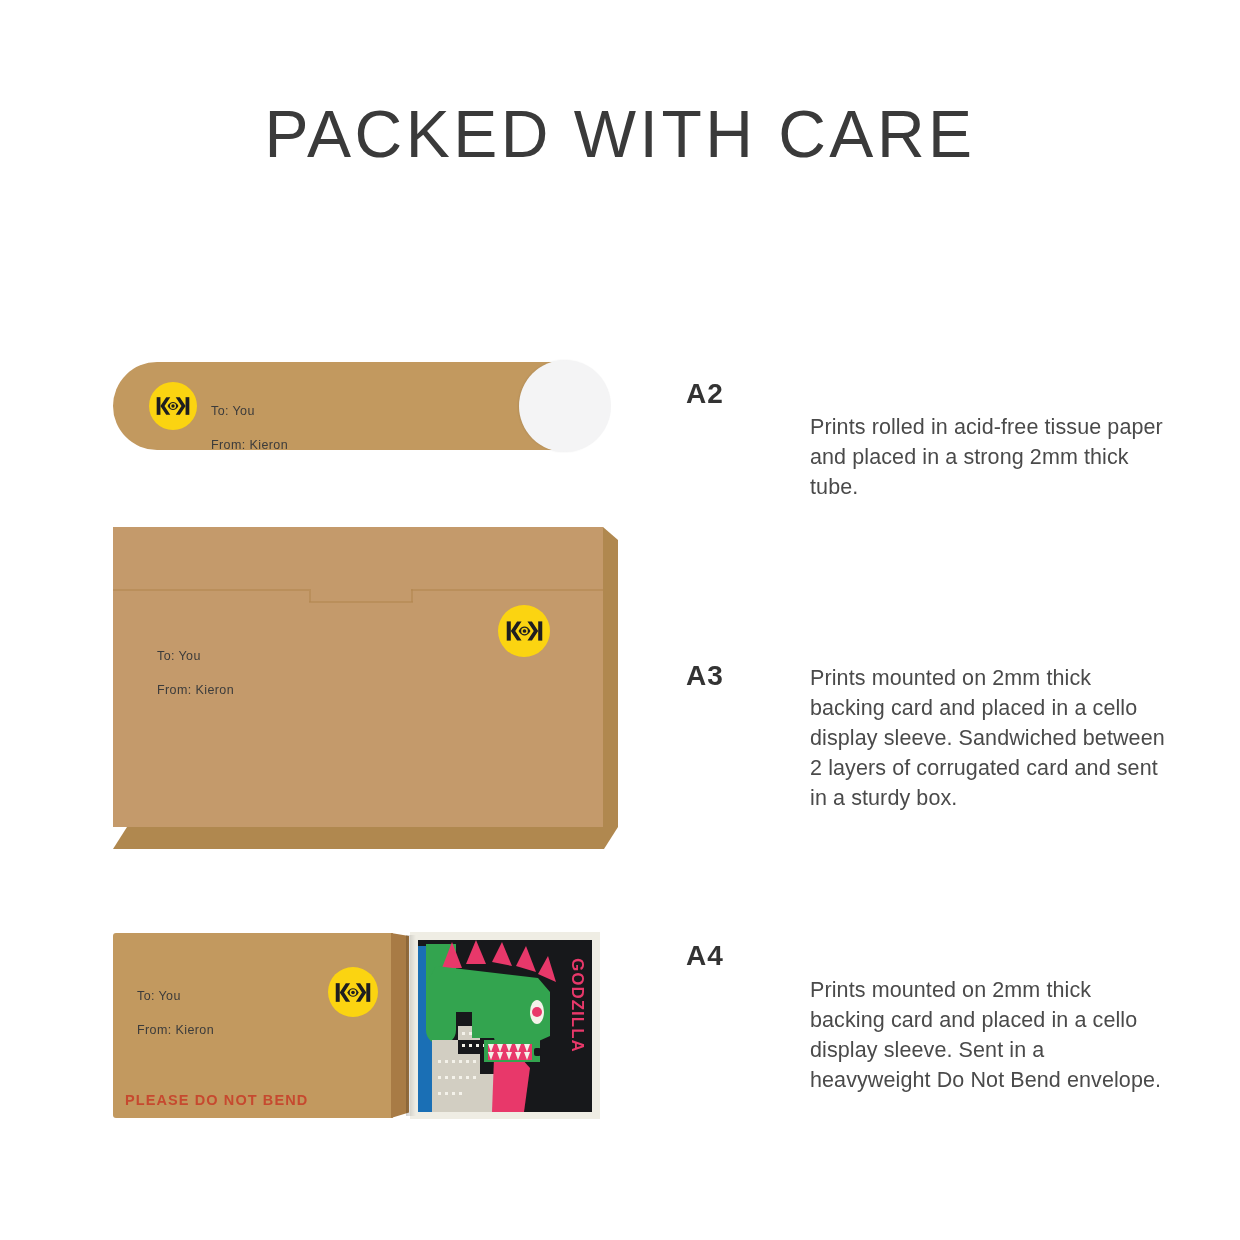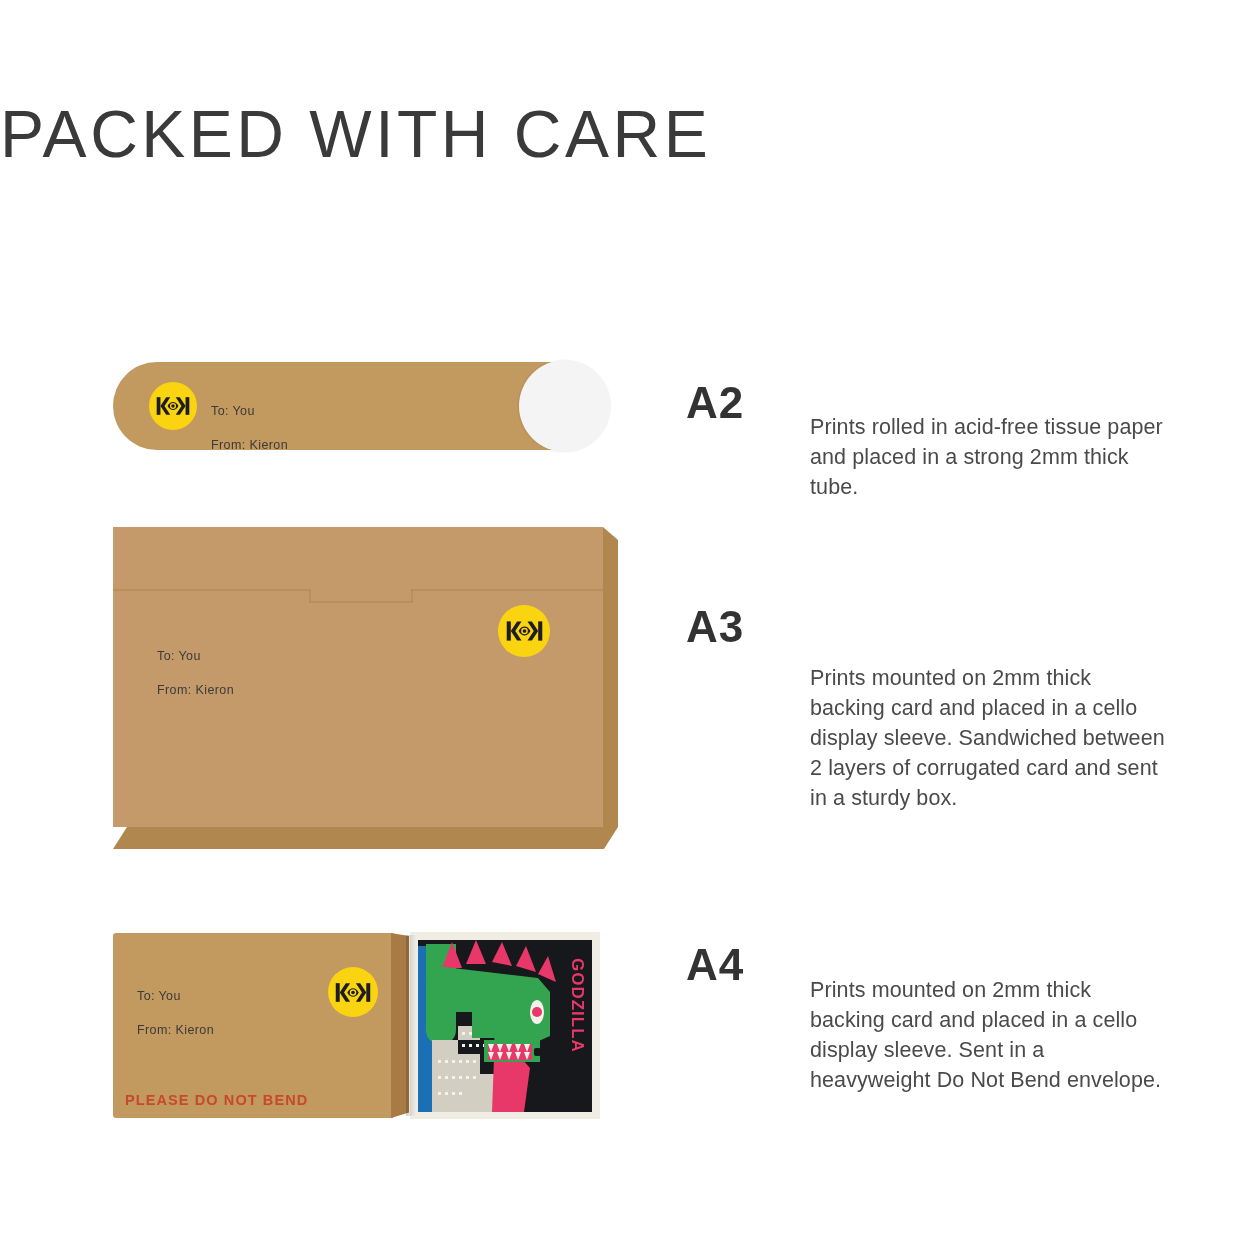--- a/index.html
+++ b/index.html
@@ -13,20 +13,21 @@
     position: relative;
     font-family: "Liberation Sans", sans-serif;
     overflow: hidden;
   }
 
   
   .header {
     position: absolute;
     top: 0; left: 0;
     width: 1240px;
+    text-align: center;
   }
   .title {
     margin: 0;
     padding-top: 96px;
     font-size: 66px;
     letter-spacing: 3.5px;
     font-weight: 400;
     color: #3a3a3a;
     font-family: "Liberation Sans", sans-serif;
   }
@@ -37,21 +38,21 @@
     font-weight: 400;
     color: #3a3a3a;
     letter-spacing: 0.5px;
   }
 
   
   .row { position: absolute; }
 
   .size-label {
     position: absolute;
-    font-size: 44px;
+    font-size: 28px;
     font-weight: 600;
     color: #333333;
     letter-spacing: 1px;
   }
   .desc {
     position: absolute;
     width: 360px;
     font-size: 21.5px;
     line-height: 30px;
     color: #4a4a4a;
@@ -256,21 +257,21 @@
         </g>
       </svg>
     </div>
 
     <div class="addr" style="left:44px; top:104px;">
       <span>To: You</span><br>
       <span>From: Kieron</span>
     </div>
   </div>
 
-  <div class="size-label" style="left:686px; top:602px;">A3</div>
+  <div class="size-label" style="left:686px; top:660px;">A3</div>
   <div class="desc" style="left:810px; top:623px;">Prints mounted on 2mm thick backing card and placed in a cello display sleeve. Sandwiched between 2 layers of corrugated card and sent in a sturdy box.</div>
 </div>
 
 <div class="row">
 
   <div id="env-wrap">
 
     <div class="poster-frame"></div>
     <div class="poster">
       <svg width="174" height="172" viewBox="0 0 174 172" aria-hidden="true">

